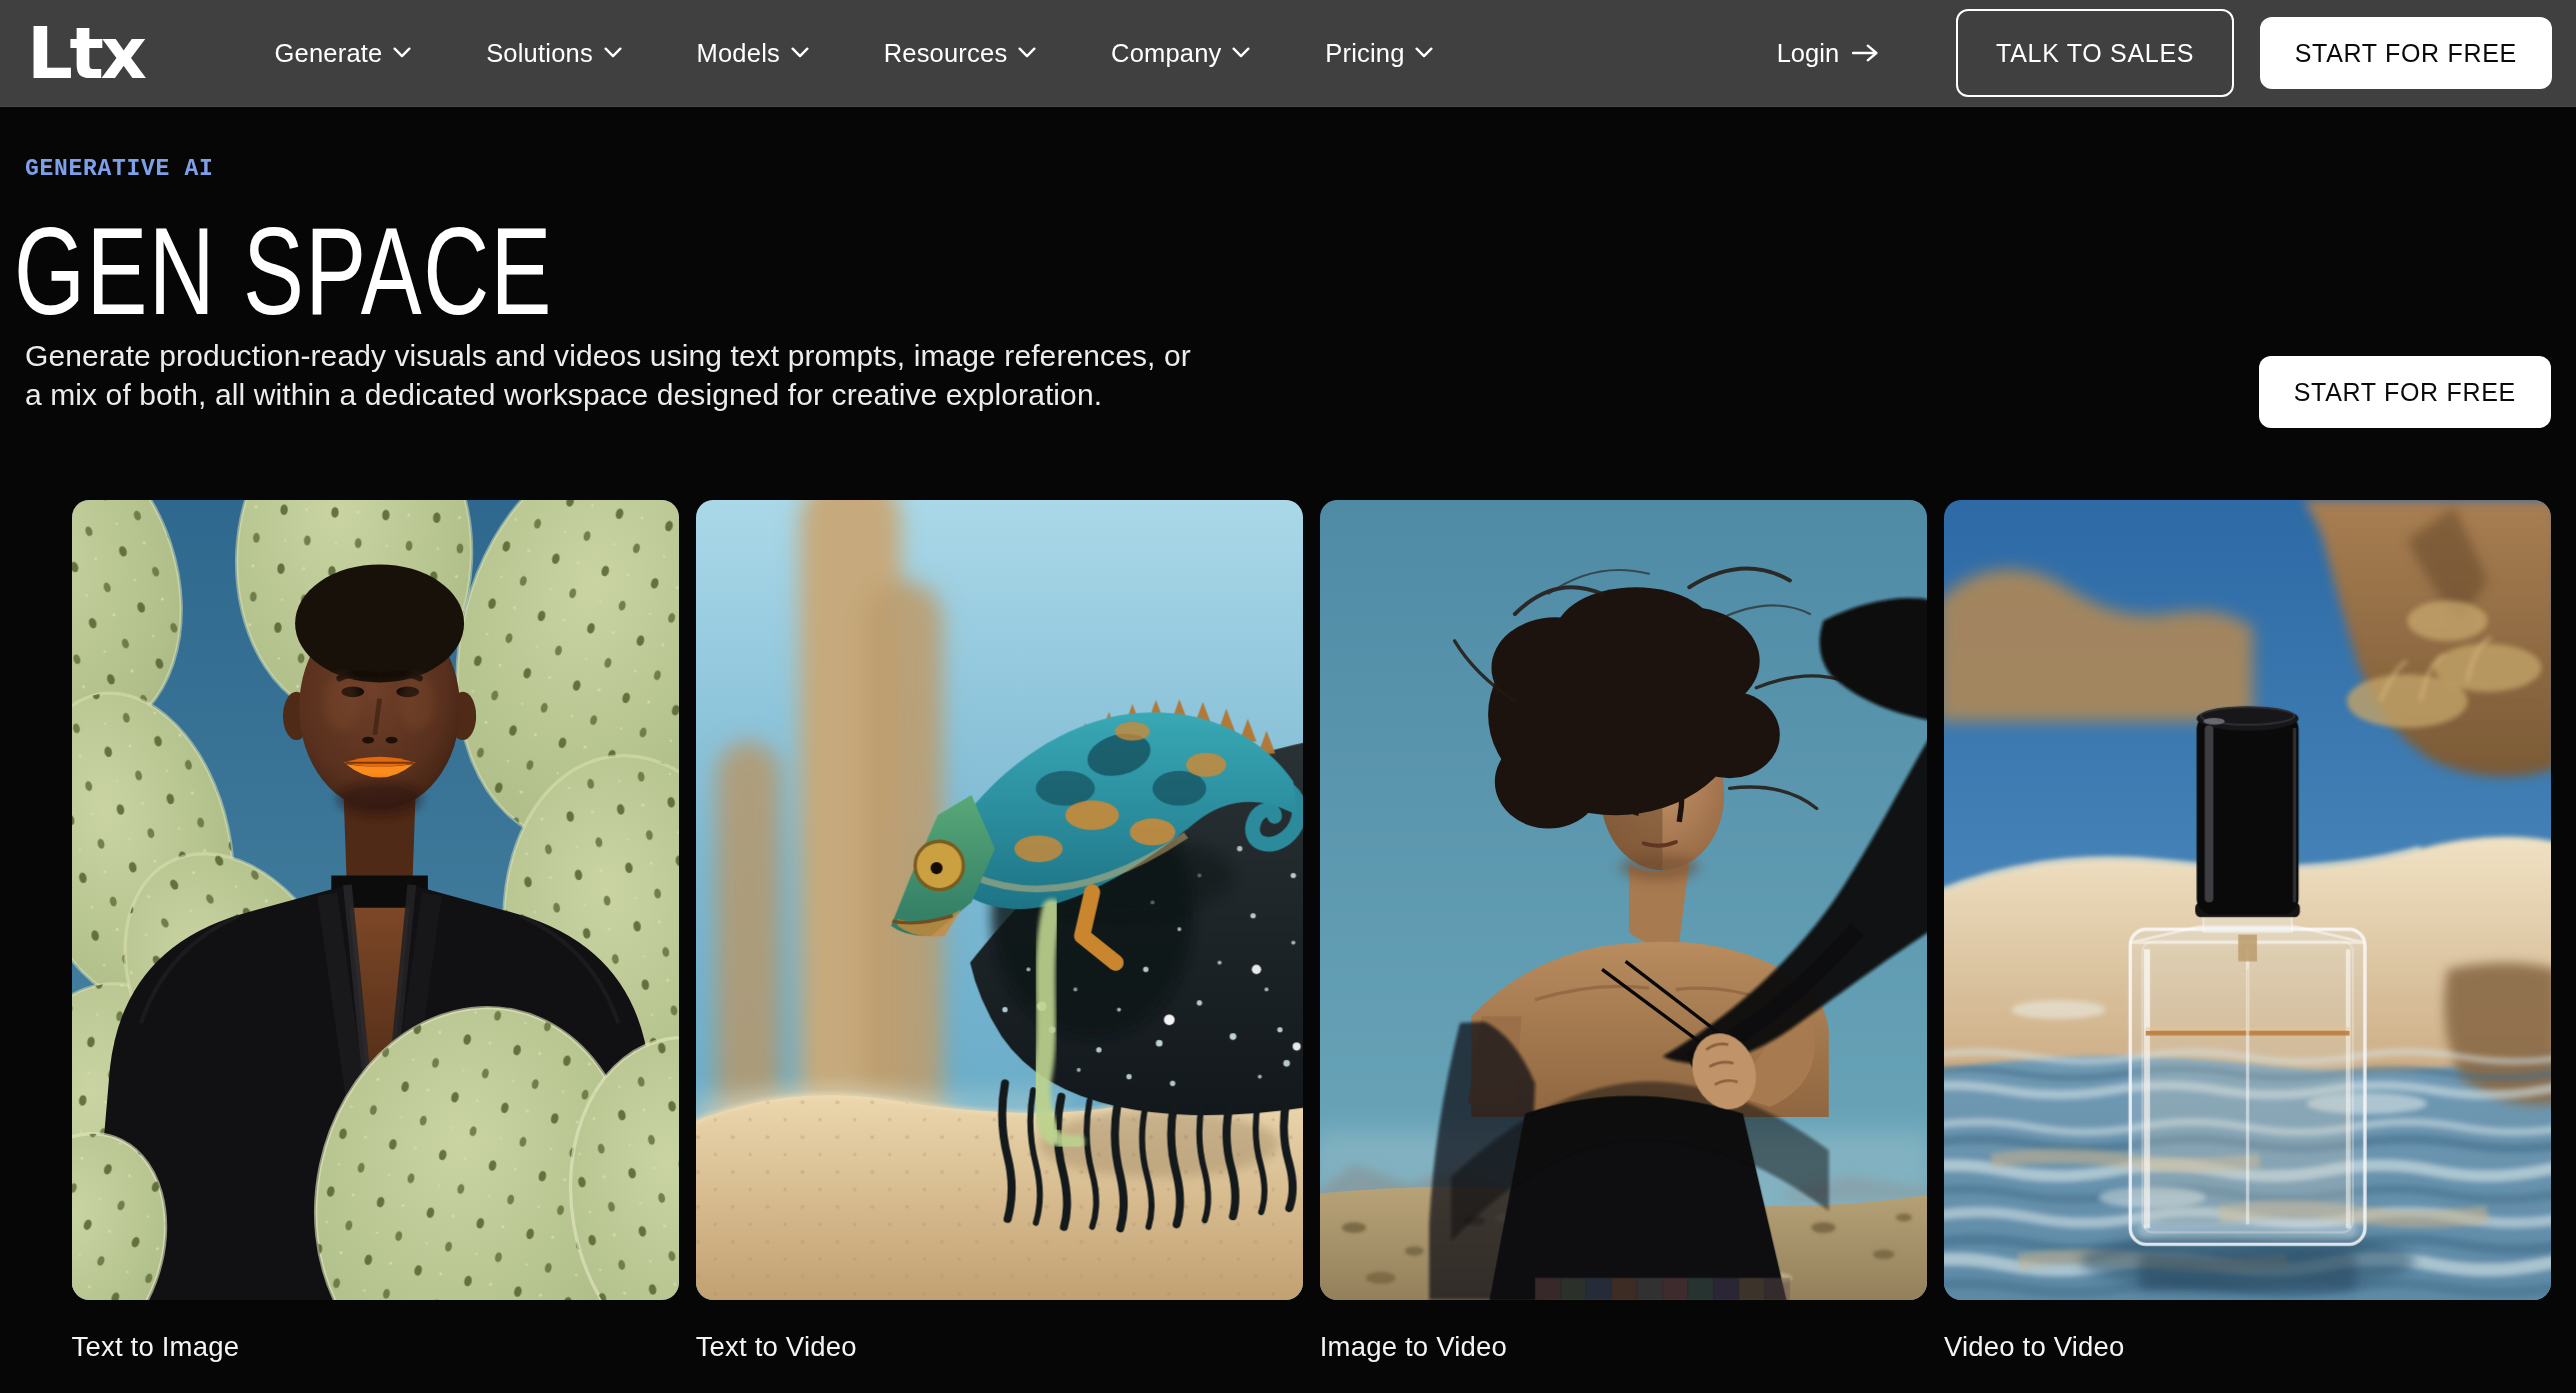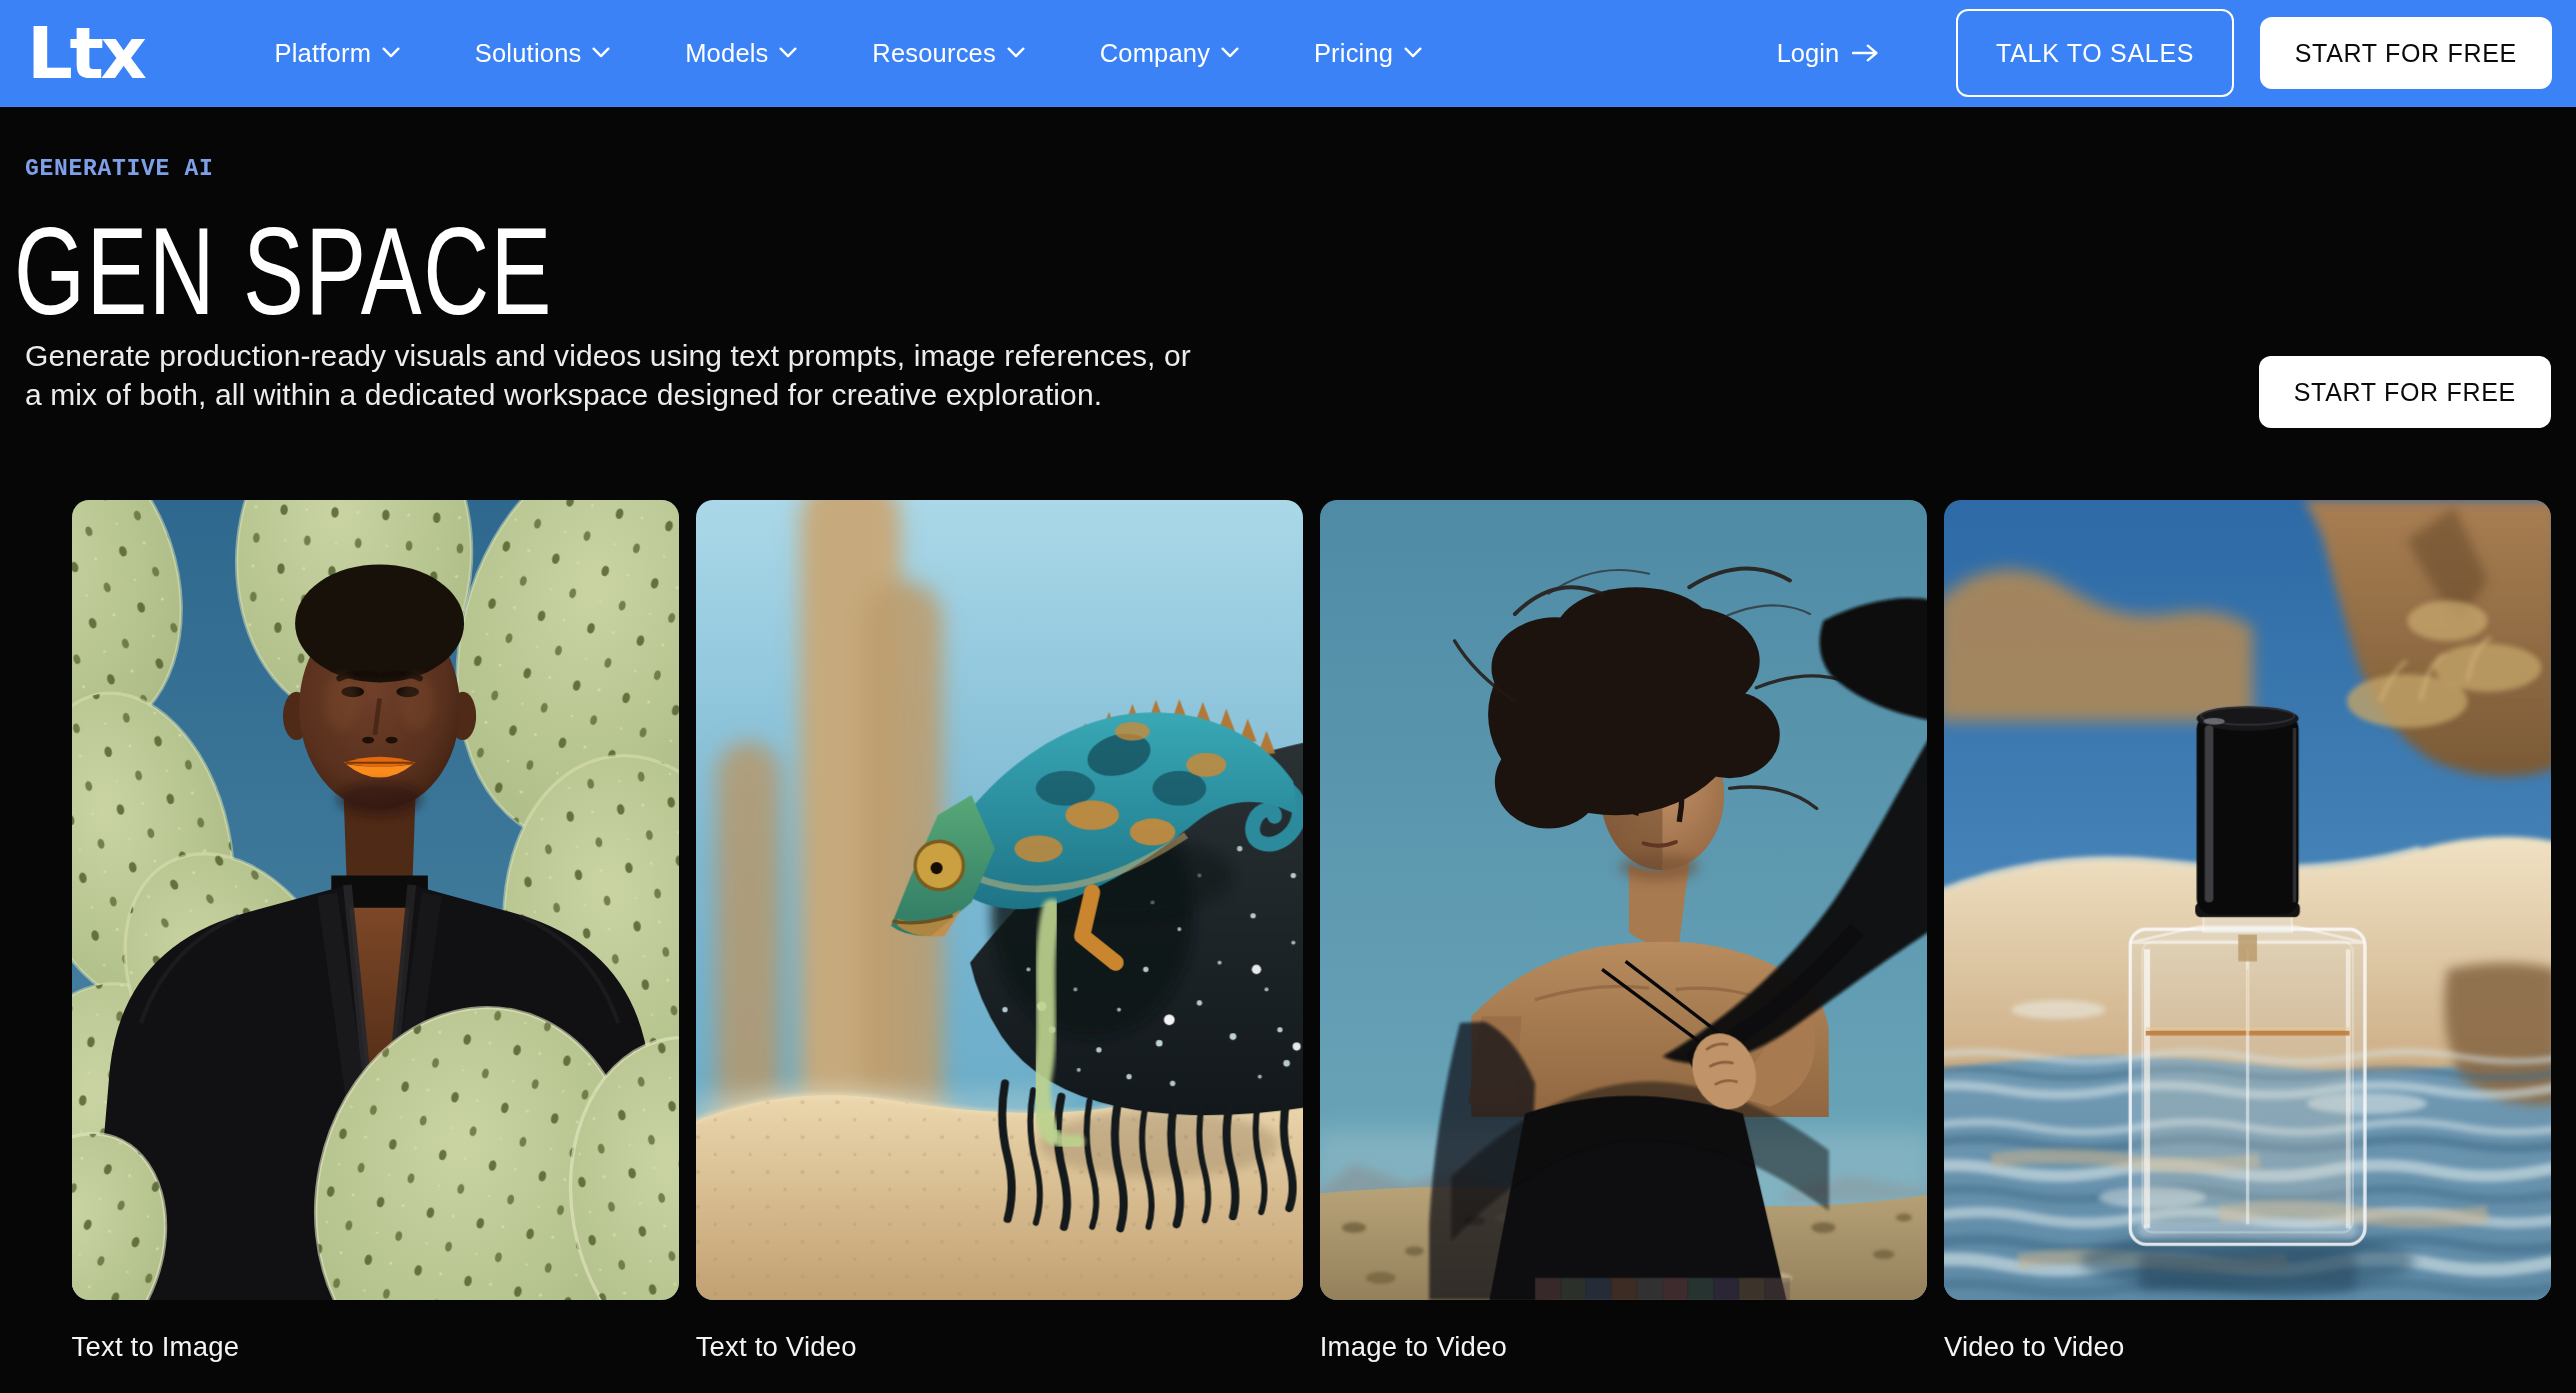--- a/index.html
+++ b/index.html
@@ -5,21 +5,21 @@
   html,body{margin:0;padding:0;}
   body{
     width:2576px;height:1393px;position:relative;overflow:hidden;
     background:#060606;color:#fff;
     font-family:"Liberation Sans", sans-serif;
   }
   
   .topnav{
     position:absolute;top:0;left:0;width:2576px;height:107px;
     display:flex;align-items:center;box-sizing:border-box;
-    padding:0 24px 0 27px;background:#3b82f6;
+    padding:0 24px 0 27px;background:#404040;
     border-bottom:0.7px solid rgba(255,255,255,.05);
   }
   .logo{
     font-weight:800;font-size:72px;letter-spacing:-3.4px;line-height:1;
     color:#fff;cursor:pointer;user-select:none;
     font-family:"DejaVu Sans","Liberation Sans",sans-serif;
   }
   .menu{display:flex;align-items:center;gap:75px;margin-left:131px;}
   .nav-item{
     display:flex;align-items:center;gap:10.7px;cursor:pointer;
@@ -80,21 +80,21 @@
   }
 </style>
 </head>
 <body>
 
 <header class="topnav">
   <div class="logo">Ltx</div>
 
   <nav class="menu">
     <div class="nav-item">
-      <span>Platform</span>
+      <span>Generate</span>
       <svg class="chev" width="18" height="11.4" viewBox="0 0 27 17">
           <path d="M2.5 2.5 L13.5 13.5 L24.5 2.5" stroke="#fff" stroke-width="3.6" fill="none" stroke-linecap="round" stroke-linejoin="round"></path>
         </svg>
     </div>
     <div class="nav-item">
       <span>Solutions</span>
       <svg class="chev" width="18" height="11.4" viewBox="0 0 27 17">
           <path d="M2.5 2.5 L13.5 13.5 L24.5 2.5" stroke="#fff" stroke-width="3.6" fill="none" stroke-linecap="round" stroke-linejoin="round"></path>
         </svg>
     </div>

